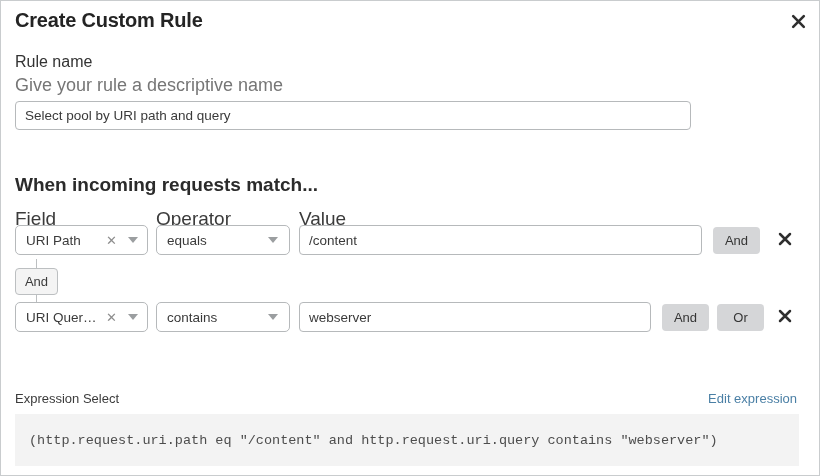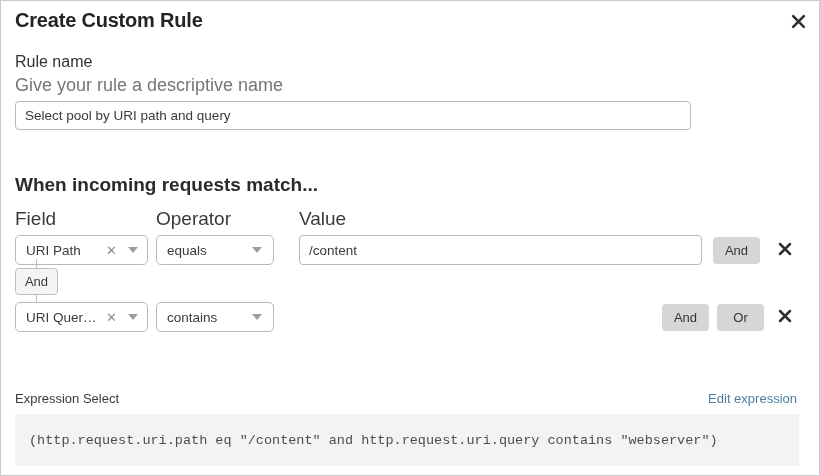--- a/index.html
+++ b/index.html
@@ -99,21 +99,21 @@
     top: 207px;
     font-size: 19px;
     color: #3b3b3b;
   }
   .col-head.field { left: 14px; }
   .col-head.operator { left: 155px; }
   .col-head.value { left: 298px; }
 
   
   .cond-row { position: absolute; left: 0; width: 820px; height: 30px; }
-  .row1 { top: 234px; border-radius: 10px; }
+  .row1 { top: 224px; border-radius: 10px; }
   .row2 { top: 301px; }
 
   .select-box {
     position: absolute;
     box-sizing: border-box;
     height: 30px;
     background: #ffffff;
     border: 1px solid #b6b9bb;
     border-radius: 5px;
     display: flex;
@@ -123,21 +123,21 @@
     color: #3a3a3a;
     cursor: pointer;
   }
   .select-box .sel-text {
     flex: 1 1 auto;
     white-space: nowrap;
     overflow: hidden;
     text-overflow: ellipsis;
   }
   .select-field { left: 14px; width: 133px; }
-  .select-operator { left: 155px; width: 118px; }
+  .select-operator { left: 155px; width: 134px; }
 
   .clear-x {
     flex: 0 0 auto;
     color: #8d8d8d;
     font-size: 13px;
     line-height: 1;
     margin: 0 7px 0 3px;
     cursor: pointer;
   }
   .caret {
@@ -320,20 +320,21 @@
   <div class="cond-row row2">
     <div class="select-box select-field">
       <span class="sel-text">URI Query St...</span>
       <span class="clear-x">✕</span>
       <span class="caret"></span>
     </div>
     <div class="select-box select-operator">
       <span class="sel-text">contains</span>
       <span class="caret"></span>
     </div>
+    <input class="text-input value-input w2" type="text" value="webserver" style="">
     <button class="logic-btn and-r2">And</button>
     <button class="logic-btn or-r2">Or</button>
     <button class="delete-btn del-r2">
       <span>
         <svg width="14" height="14" viewBox="0 0 14 14">
           <path d="M2 2 L12 12 M12 2 L2 12" stroke="#2f2f2f" stroke-width="2.5" stroke-linecap="round"></path>
         </svg>
       </span>
     </button>
   </div>

